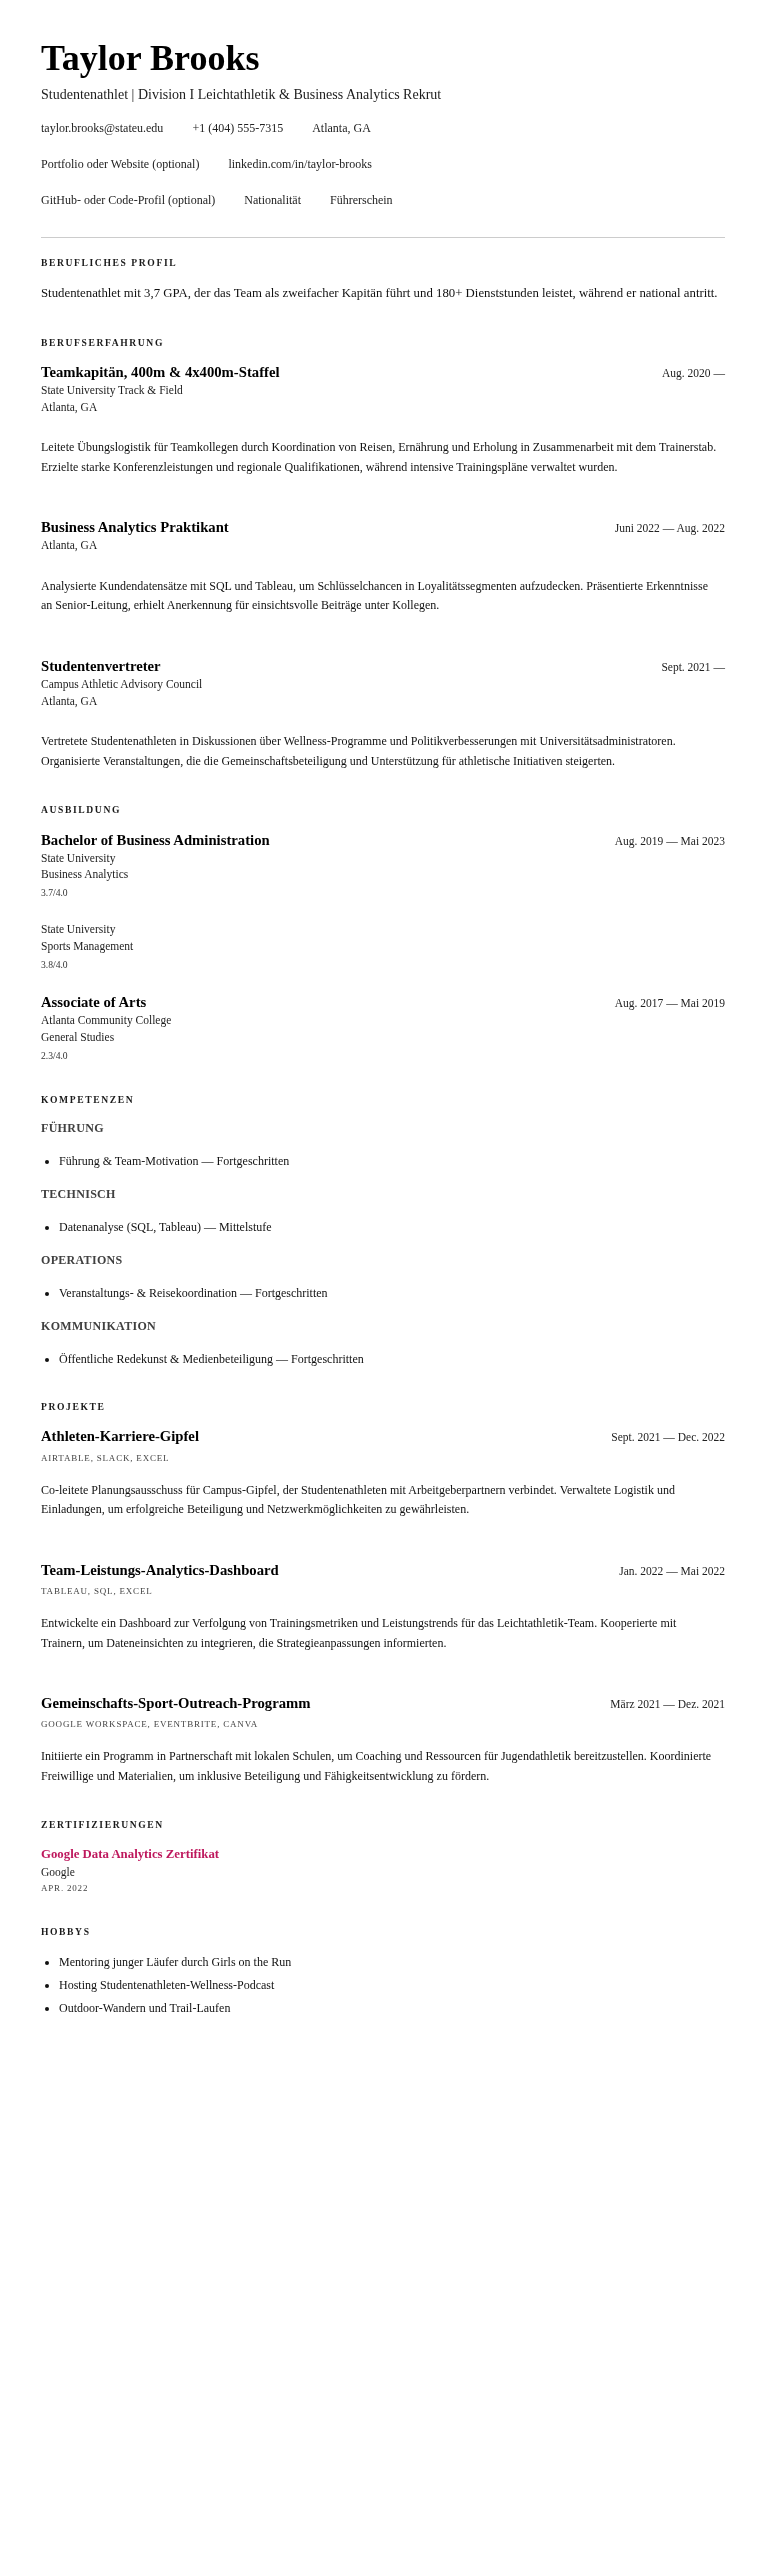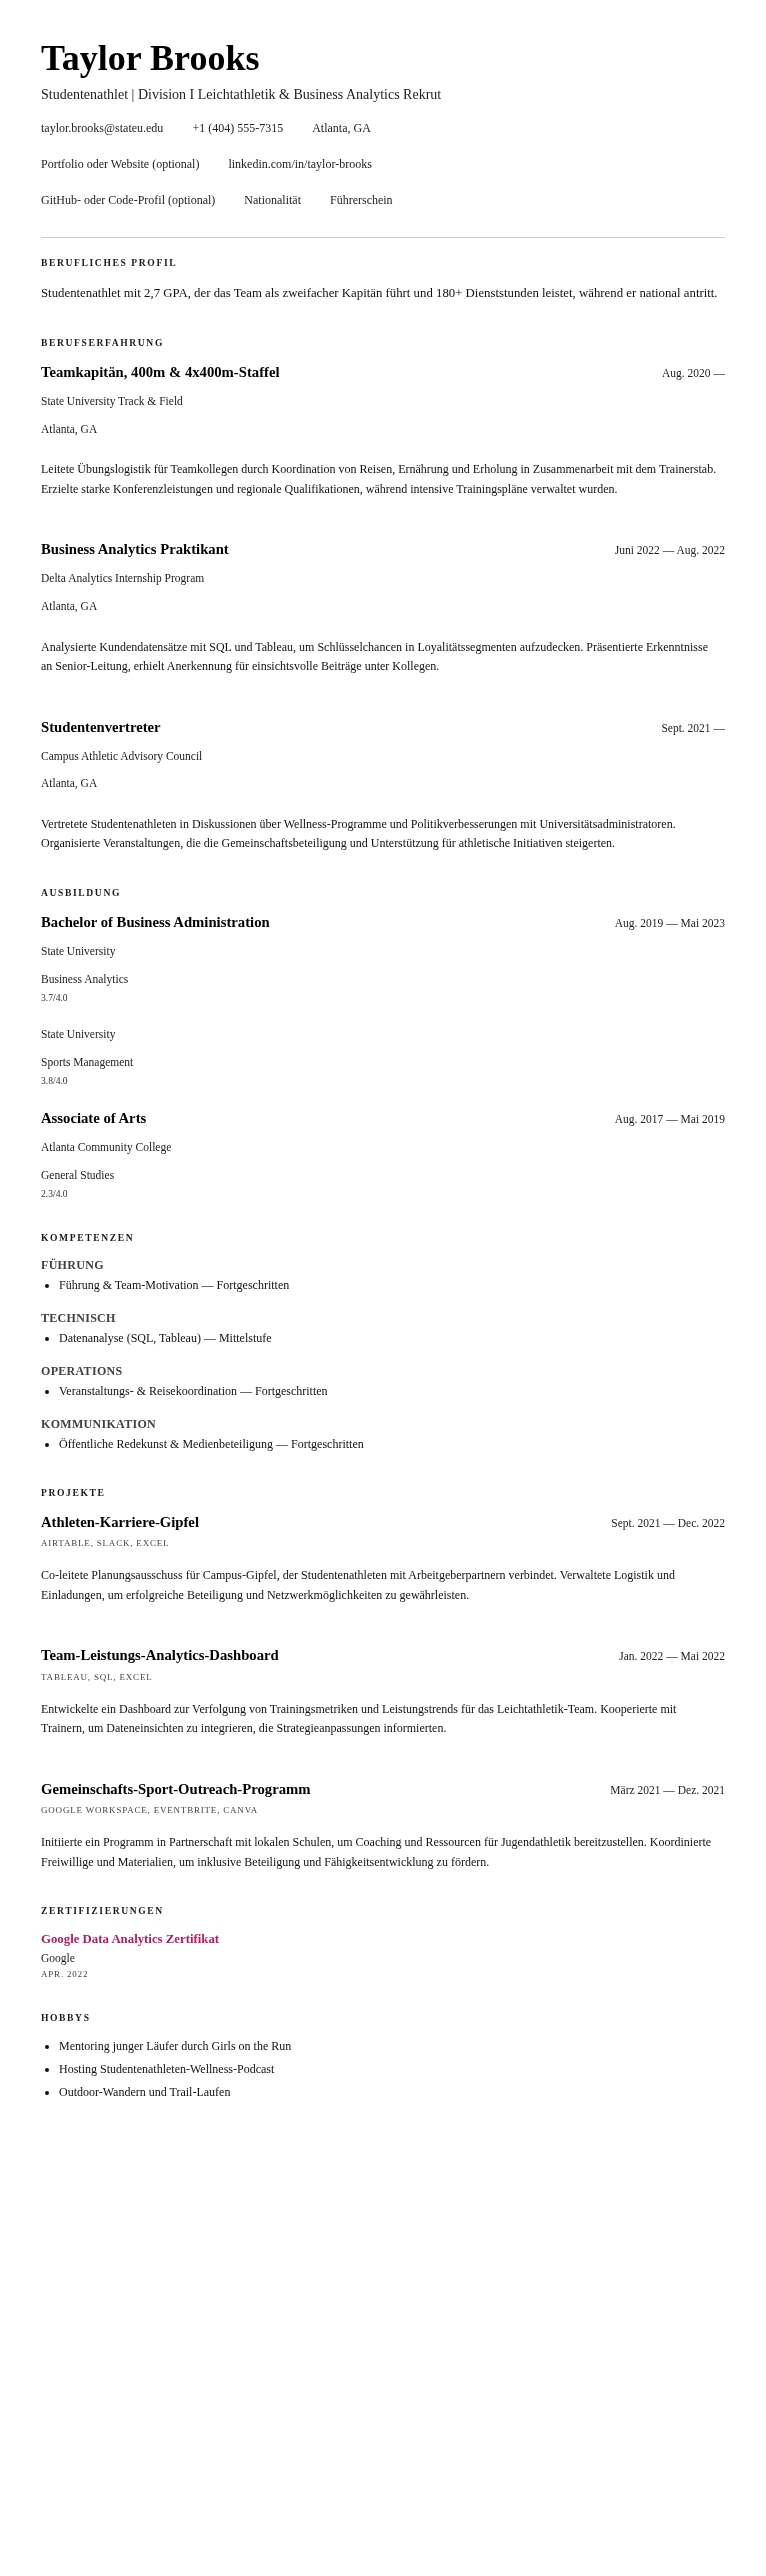--- a/index.html
+++ b/index.html
@@ -83,21 +83,21 @@
   }
   .entry-dates {
     font-size: 11.5px;
     color: #222222;
     white-space: nowrap;
   }
   .entry-sub {
     font-size: 11.5px;
     line-height: 1.45;
     color: #1c1c1c;
-    margin-top: 11px;
+    margin-top: 0;
   }
   .entry-gpa {
     font-size: 9.6px;
     color: #333333;
     margin-top: 4.5px;
   }
   .entry-desc {
     margin-top: 23px;
     font-size: 12px;
     line-height: 1.62;
@@ -116,21 +116,21 @@
   
   .skill-group + .skill-group { margin-top: 16.6px; }
   .skill-group-title {
     font-size: 12px;
     font-weight: 700;
     letter-spacing: 0.3px;
     text-transform: uppercase;
     color: #404040;
   }
   ul.bullet-list {
-    margin-top: 4px;
+    margin-top: 17px;
     padding-left: 18px;
     list-style: disc outside;
   }
   ul.bullet-list li {
     font-size: 12px;
     line-height: 1.45;
     color: #111111;
     margin-bottom: 5.7px;
   }
   ul.bullet-list li:last-child { margin-bottom: 0; }
@@ -179,42 +179,41 @@
         <span>Nationalität</span>
         <span>Führerschein</span>
       </div>
     </div>
   </header>
 
   <hr class="header-divider">
 
   <section class="section first">
     <h2 class="section-heading">Berufliches Profil</h2>
-    <p class="profile-text">Studentenathlet mit 2,7 GPA, der das Team als zweifacher Kapitän führt und 180+ Dienststunden leistet, während er national antritt.</p>
+    <p class="profile-text">Studentenathlet mit 3,7 GPA, der das Team als zweifacher Kapitän führt und 180+ Dienststunden leistet, während er national antritt.</p>
   </section>
 
   <section class="section">
     <h2 class="section-heading">Berufserfahrung</h2>
 
     <article class="entry">
       <div class="entry-head">
         <h3 class="entry-title">Teamkapitän, 400m &amp; 4x400m-Staffel</h3>
         <span class="entry-dates">Aug. 2020 —</span>
       </div>
       <div class="entry-sub">State University Track &amp; Field</div>
       <div class="entry-sub">Atlanta, GA</div>
       <p class="entry-desc">Leitete Übungslogistik für Teamkollegen durch Koordination von Reisen, Ernährung und Erholung in Zusammenarbeit mit dem Trainerstab. Erzielte starke Konferenzleistungen und regionale Qualifikationen, während intensive Trainingspläne verwaltet wurden.</p>
     </article>
 
     <article class="entry">
       <div class="entry-head">
         <h3 class="entry-title">Business Analytics Praktikant</h3>
         <span class="entry-dates">Juni 2022 — Aug. 2022</span>
       </div>
-      <div class="entry-sub">Delta Analytics Internship Program</div>
       <div class="entry-sub">Atlanta, GA</div>
       <p class="entry-desc">Analysierte Kundendatensätze mit SQL und Tableau, um Schlüsselchancen in Loyalitätssegmenten aufzudecken. Präsentierte Erkenntnisse an Senior-Leitung, erhielt Anerkennung für einsichtsvolle Beiträge unter Kollegen.</p>
     </article>
 
     <article class="entry">
       <div class="entry-head">
         <h3 class="entry-title">Studentenvertreter</h3>
         <span class="entry-dates">Sept. 2021 —</span>
       </div>
       <div class="entry-sub">Campus Athletic Advisory Council</div>

